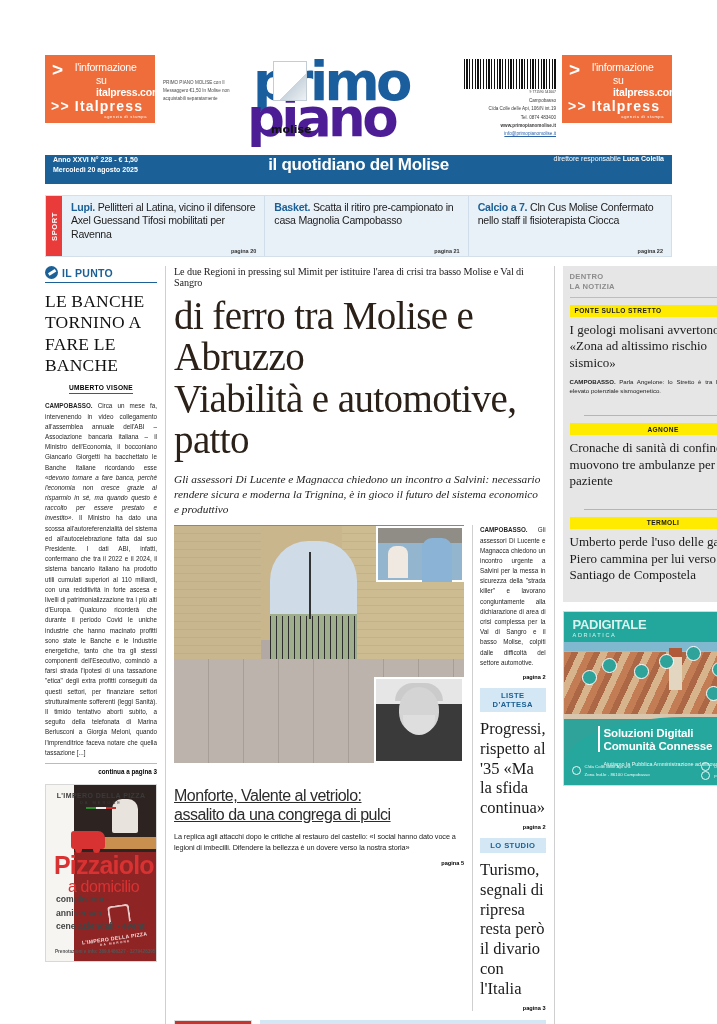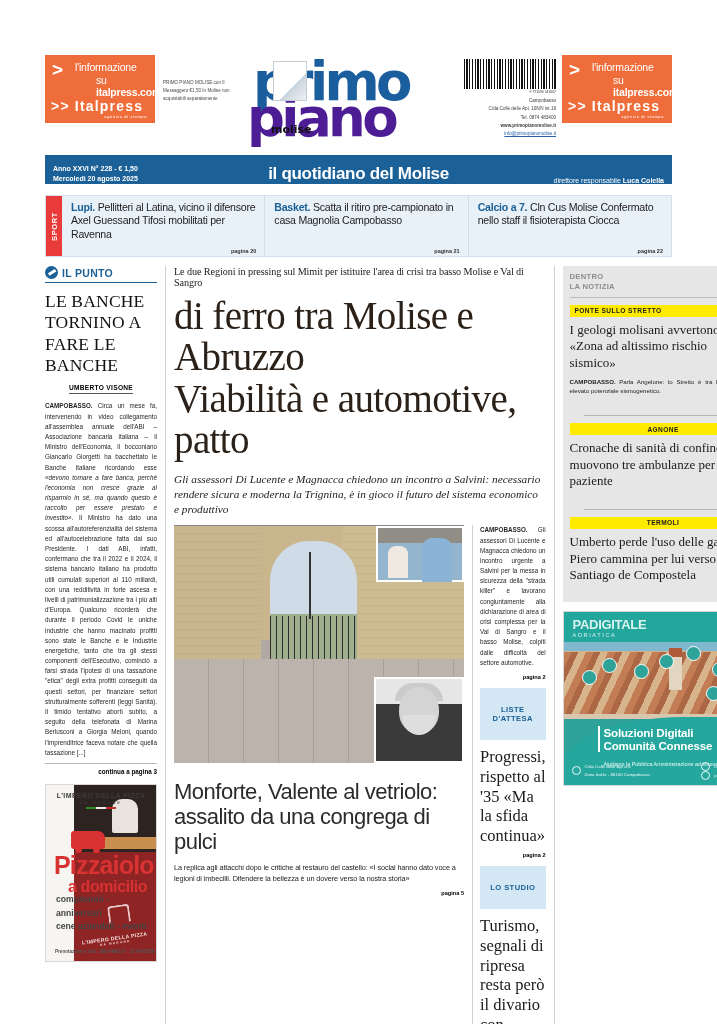--- a/index.html
+++ b/index.html
@@ -109,21 +109,21 @@
   }
   .contact b { font-weight: bold; }
   .contact .mail { color: #2a62a8; text-decoration: underline; }
 
   .italpress-box.right { width: 110px; height: 68px; }
   .mh-right { flex: none; margin-left: 6px; }
 
   
   .bluebar {
     height: 29px; background: #1b6096; color: #fff;
-    display: flex; align-items: flex-end; position: relative;
+    display: flex; align-items: flex-start; position: relative;
   }
   .bb-left { padding-left: 8px; font-size: 7px; line-height: 1.45; font-weight: bold; }
   .bb-center {
     position: absolute; left: 0; right: 0; text-align: center;
     font-size: 17px; font-weight: bold; letter-spacing: -0.3px;
   }
   .bb-right {
     margin-left: auto; padding-right: 8px; font-size: 7px; z-index: 2;
   }
   .bb-right b { font-weight: bold; }
@@ -225,21 +225,21 @@
     border-radius: 3px 7px 3px 3px;
   }
   .pz-truck::before { content:""; position:absolute; left:4px; bottom:-4px; width:7px;height:7px;border-radius:50%;background:#d93232;}
   .pz-truck::after  { content:""; position:absolute; right:5px; bottom:-4px; width:7px;height:7px;border-radius:50%;background:#d93232;}
   .pz-main {
     position: absolute; top: 66px; left: 8px;
     font-size: 25px; font-weight: bold; color: #d93232; letter-spacing: -0.8px;
   }
   .pz-sub {
     position: absolute; top: 93px; left: 22px;
-    font-size: 16px; font-weight: bold; color: #d93232; letter-spacing: -0.4px;
+    font-size: 16px; font-weight: normal; color: #d93232; letter-spacing: -0.4px;
   }
   .pz-occ {
     position: absolute; top: 108px; left: 10px;
     font-size: 8.6px; font-weight: bold; color: #444; line-height: 1.6;
   }
   .pz-phone {
     position: absolute; bottom: 7px; left: 9px;
     font-size: 4.6px; font-weight: bold; color: #555;
   }
   .pz-photo {
@@ -322,38 +322,38 @@
     filter: grayscale(1);
   }
   .pm-inset-bot .face {
     position:absolute; left:50%; transform:translateX(-50%); top:8px;
     width:40px;height:46px;background:#d8d4ce;border-radius:50% 50% 45% 45%;
   }
   .pm-inset-bot .hair{position:absolute;left:50%;transform:translateX(-50%);top:4px;width:48px;height:18px;background:#cfcbc5;border-radius:24px 24px 0 0;}
   .pm-inset-bot .beard{position:absolute;left:50%;transform:translateX(-50%);top:36px;width:32px;height:20px;background:#e2ded8;border-radius:0 0 16px 16px;}
 
   .mid-headline2 {
-    font-size: 22px; line-height: 1.14; color: #2b2b2b;
-    margin-top: 16px; letter-spacing: -0.5px;
+    font-size: 16px; line-height: 1.14; color: #2b2b2b;
+    margin-top: 24px; letter-spacing: -0.5px; text-decoration: underline;
   }
   .mid-sub2 {
     font-size: 7.3px; line-height: 1.5; margin-top: 8px; color: #222;
     letter-spacing: -0.1px;
   }
   .pg-right { font-size: 5.6px; font-weight: bold; text-align: right; margin-top: 6px; }
 
   
   .sum-body {
     font-size: 6.3px; line-height: 1.62; text-align: justify; color: #1f1f1f;
   }
   .sum-body b { font-weight: bold; }
   .label-blue {
     background: #d3e7f4; color: #1b6096; font-weight: bold;
     font-size: 7.6px; letter-spacing: 0.4px; text-align: center;
-    padding: 17px 0; margin-top: 8px;
+    padding: 3px 0; margin-top: 8px;
   }
   .sum-head {
     font-family: "Liberation Serif", serif;
     font-size: 16.5px; line-height: 1.2; margin-top: 7px; color: #1a1a1a;
   }
 
   
   .dentro {
     background: #e6e6e6; padding: 6px 7px 8px;
   }

